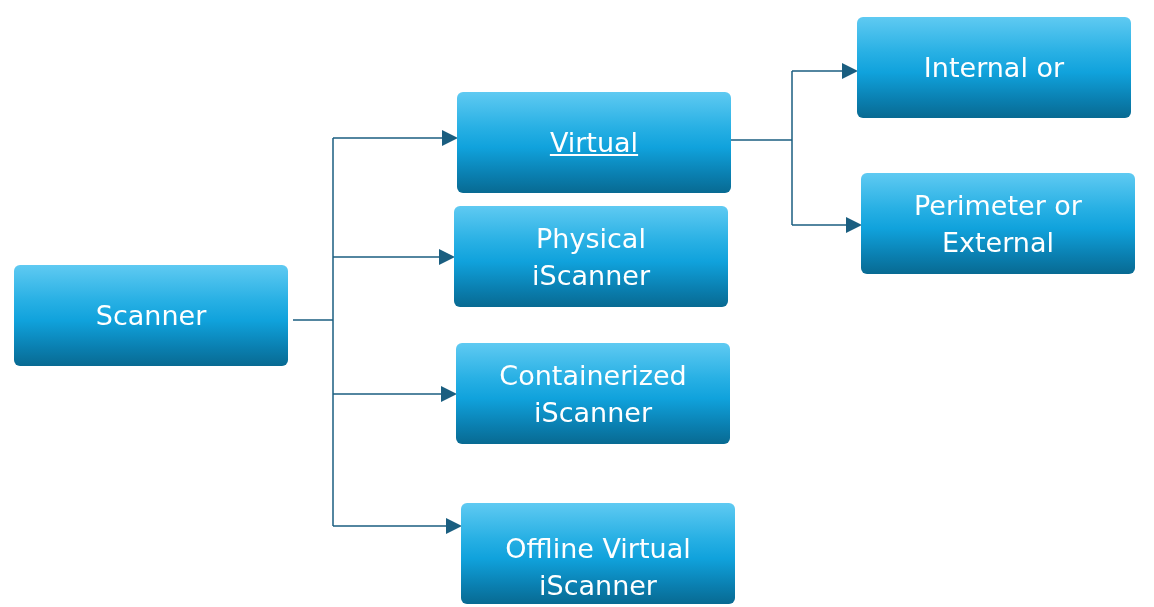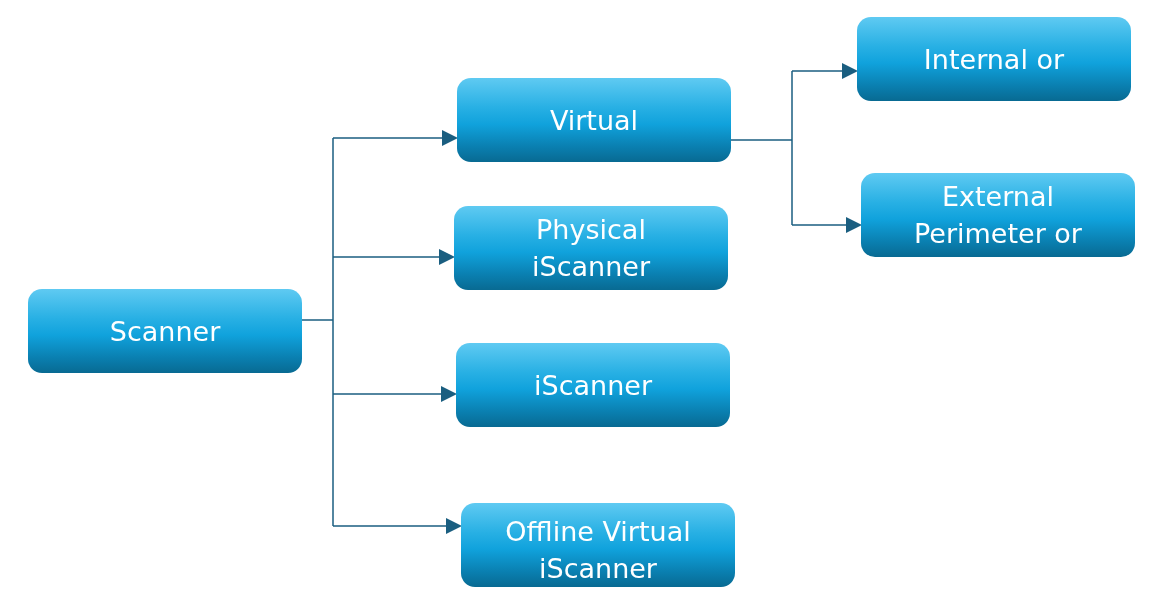--- a/index.html
+++ b/index.html
@@ -1,19 +1,19 @@
 <!DOCTYPE html>
 <html><head>
 <meta charset="utf-8">
 <style>
   html, body { margin:0; padding:0; background:#ffffff; }
   body { width:1154px; height:607px; position:relative; overflow:hidden; font-family:"DejaVu Sans", sans-serif; }
   svg.conn { position:absolute; left:0; top:0; }
   .node {
-    position:absolute; width:274px; height:84px; border-radius:14px;
+    position:absolute; width:274px; height:101px; border-radius:6px;
     background: linear-gradient(to bottom, #5fcaf2 0%, #28b0e4 35%, #10a2dc 55%, #0a7fb0 82%, #086a92 100%);
     display:flex; align-items:center; justify-content:center; text-align:center;
     color:#ffffff; font-size:27px; line-height:37px; box-sizing:border-box; padding:0 14px;
   }
   .node span { display:block; }
 </style>
 </head>
 <body>
 
 <svg class="conn" width="1154" height="607">
@@ -32,56 +32,57 @@
   <g fill="#1a5e80">
     <polygon points="442,130 458,138 442,146"></polygon>
     <polygon points="439,249 455,257 439,265"></polygon>
     <polygon points="441,386 457,394 441,402"></polygon>
     <polygon points="446,518 462,526 446,534"></polygon>
     <polygon points="842,63 858,71 842,79"></polygon>
     <polygon points="846,217 862,225 846,233"></polygon>
   </g>
 </svg>
 
-<div class="node" style="left:28px; top:265px;margin-top:24px;">
+<div class="node" style="left:14px; top:265px;">
   <div>
       <span>Scanner</span>
     </div>
 </div>
 
-<div class="node" style="left:457px; top:78px;">
+<div class="node" style="left:457px; top:92px;text-decoration:underline;">
   <div>
       <span>Virtual</span>
     </div>
 </div>
 
 <div class="node" style="left:454px; top:206px;">
   <div>
       <span>Physical</span>
       <span>iScanner</span>
     </div>
 </div>
 
 <div class="node" style="left:456px; top:343px;">
   <div>
+      <span>Containerized</span>
       <span>iScanner</span>
     </div>
 </div>
 
 <div class="node" style="left:461px; top:503px;align-items:flex-end;">
   <div>
       <span>Offline Virtual</span>
       <span>iScanner</span>
     </div>
 </div>
 
 <div class="node" style="left:857px; top:17px;">
   <div>
       <span>Internal or</span>
     </div>
 </div>
 
 <div class="node" style="left:861px; top:173px;">
   <div>
+      <span>Perimeter or</span>
       <span>External</span>
-      <span>Perimeter or</span>
     </div>
 </div>
 
 </body></html>

